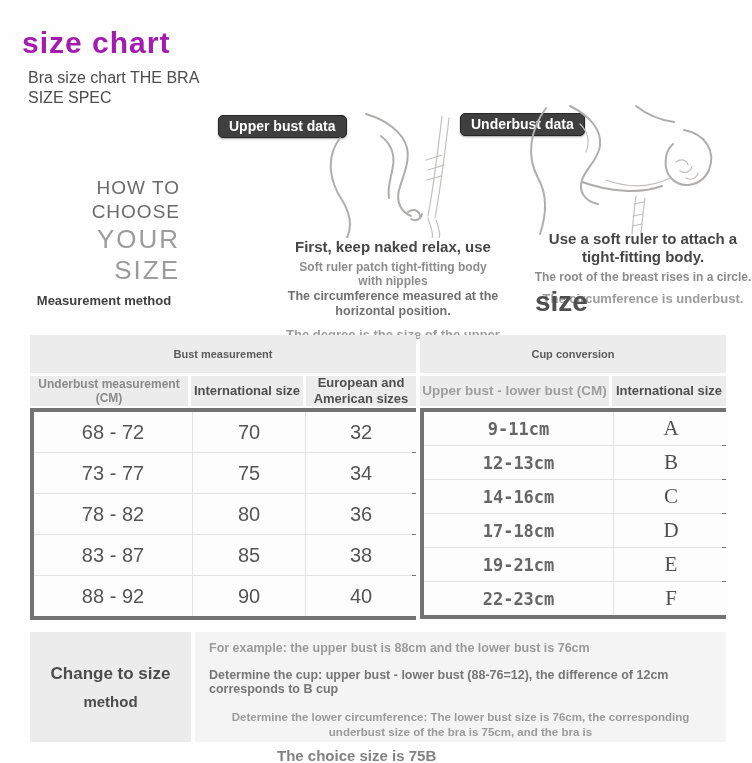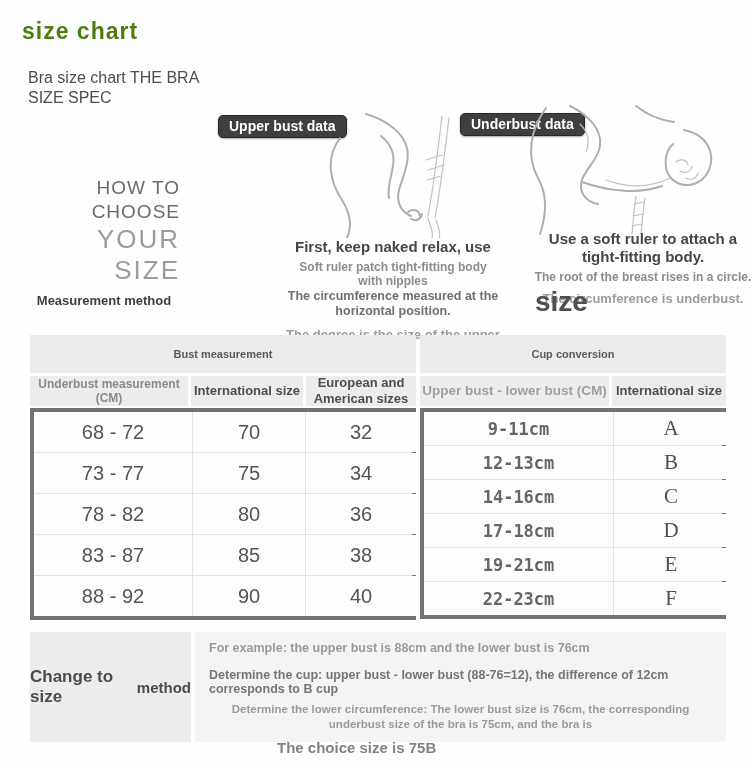--- a/index.html
+++ b/index.html
@@ -1,20 +1,20 @@
 <!DOCTYPE html>
 <html><head>
 <meta charset="utf-8">
 <style>
   html,body{margin:0;padding:0;background:#fff;}
   #page{position:relative;width:752px;height:763px;background:#fefefe;overflow:hidden;
         font-family:"Liberation Sans",sans-serif;color:#555;}
 
   
-  .main-title{position:absolute;left:22px;top:18px;font-size:23px;font-weight:bold;color:#4d7c0f;letter-spacing:1px;}
+  .main-title{position:absolute;left:22px;top:26px;font-size:30px;font-weight:bold;color:#a21caf;letter-spacing:1px;}
   .sub-title{position:absolute;left:28px;top:68px;width:195px;font-size:16px;font-weight:normal;color:#4d4d4d;line-height:1.25;}
 
   
   .howto{position:absolute;left:28px;top:176px;width:152px;text-align:right;}
   .howto .l1,.howto .l2{font-size:19px;color:#6b6b6b;letter-spacing:1px;line-height:1.25;}
   .howto .l3{font-size:26px;color:#9c9c9c;letter-spacing:2px;line-height:1.2;}
   .howto .cap{margin-top:7px;font-size:13px;color:#3f3f3f;font-weight:bold;text-align:center;}
 
   
   .badge{position:absolute;background:#3f3f3f;color:#fff;font-size:14px;font-weight:bold;
@@ -56,27 +56,27 @@
   .grid{display:grid;gap:1px;background:#e3e3e3;border:4px solid #737373;}
   .bust .grid{grid-template-columns:158px 112px 110px;grid-auto-rows:40px;}
   .cup  .grid{grid-template-columns:189px 114px;grid-auto-rows:33px;}
   .cell{background:#fdfdfd;display:flex;align-items:center;justify-content:center;}
   .bust .cell{font-size:20px;color:#555;}
   .cup .cell.range{font-family:"DejaVu Sans Mono",monospace;font-size:17px;font-weight:bold;color:#666;}
   .cup .cell.letter{font-family:"Liberation Serif",serif;font-size:21px;color:#4f4f4f;}
 
   
   .method{position:absolute;left:30px;top:632px;width:696px;height:110px;display:flex;gap:4px;}
-  .method .left-panel{width:161px;background:#ececec;display:flex;flex-direction:row;align-items:center;justify-content:center;gap:9px;}
+  .method .left-panel{width:161px;background:#ececec;display:flex;flex-direction:column;align-items:center;justify-content:center;gap:9px;}
   .method .left-panel .t1{font-size:17px;font-weight:bold;color:#4c4c4c;}
   .method .left-panel .t2{font-size:15px;font-weight:bold;color:#4c4c4c;}
   .method .right-panel{flex:1;background:#f4f4f4;padding:9px 14px 6px;box-sizing:border-box;}
   .method .ex{font-size:12.5px;font-weight:bold;color:#9a9a9a;}
   .method .cup-rule{margin-top:13px;font-size:12.5px;font-weight:bold;color:#767676;}
-  .method .band-rule{margin-top:6px;font-size:11.5px;font-weight:bold;color:#9a9a9a;text-align:center;line-height:1.3;}
+  .method .band-rule{margin-top:14px;font-size:11.5px;font-weight:bold;color:#9a9a9a;text-align:center;line-height:1.3;}
   .method .result{margin-top:7px;margin-left:68px;font-size:15px;font-weight:bold;color:#828282;}
 </style>
 </head>
 <body>
 
 <div id="page">
 
   <div class="main-title">size chart</div>
   <div class="sub-title">Bra size chart THE BRA SIZE SPEC</div>
 

